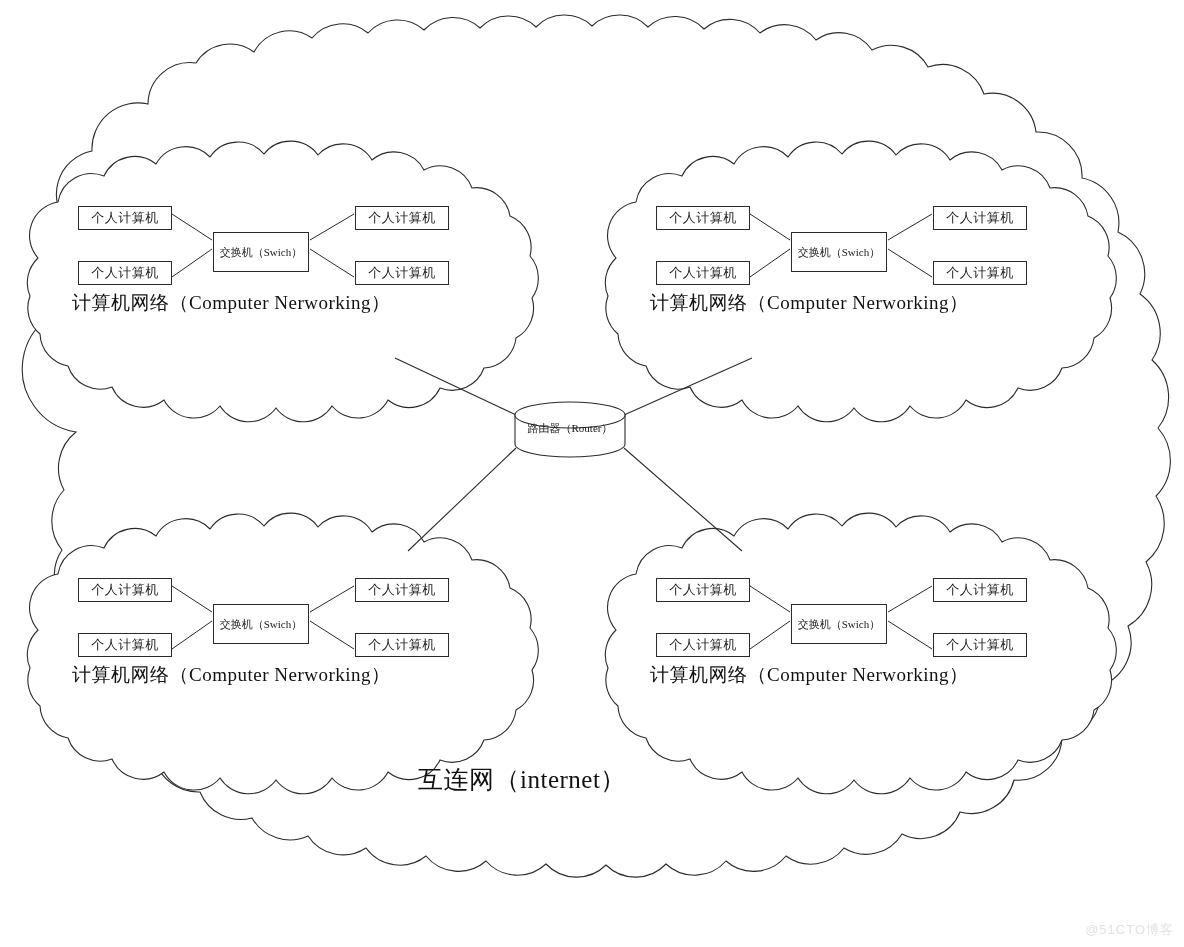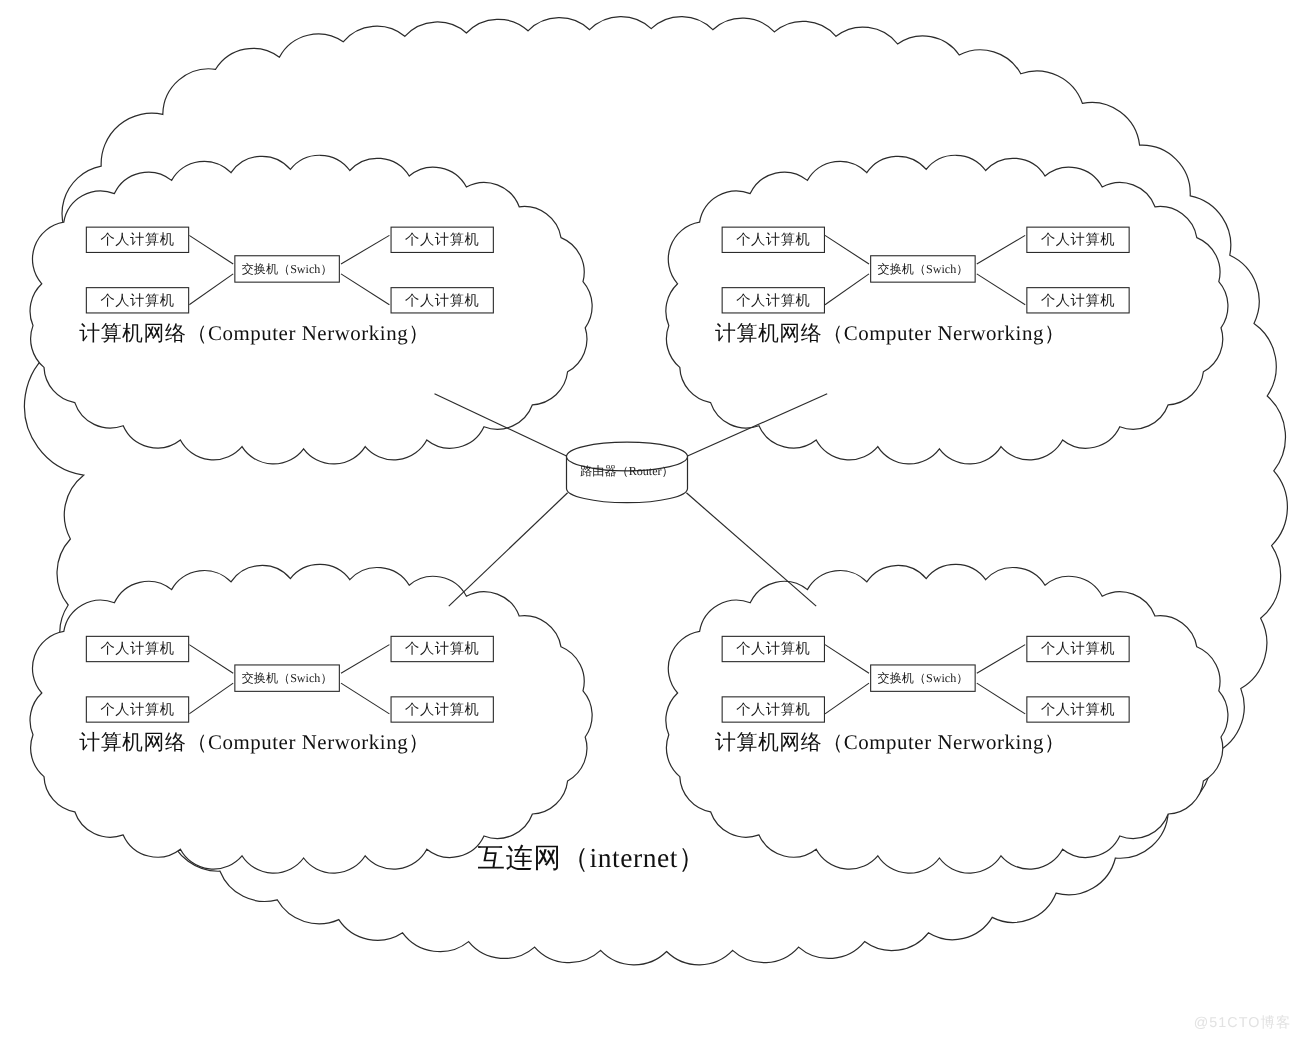--- a/index.html
+++ b/index.html
@@ -38,21 +38,21 @@
     white-space: nowrap;
     letter-spacing: 0.5px;
   }
   .pc-box {
     width: 94px;
     height: 24px;
     font-size: 13px;
   }
   .switch-box {
     width: 96px;
-    height: 25px;
+    height: 40px;
     font-size: 11px;
     letter-spacing: 0px;
   }
   .net-caption {
     position: absolute;
     font-family: "Liberation Serif", "DejaVu Serif", serif;
     font-size: 19px;
     color: #111111;
     white-space: nowrap;
     letter-spacing: 0.5px;
@@ -323,17 +323,17 @@
 
   <div class="node-label pc-box" style="left:656px; top:578px;">个人计算机</div>
   <div class="node-label pc-box" style="left:656px; top:633px;">个人计算机</div>
   <div class="node-label switch-box" style="left:791px; top:604px;">交换机（Swich）</div>
   <div class="node-label pc-box" style="left:933px; top:578px;">个人计算机</div>
   <div class="node-label pc-box" style="left:933px; top:633px;">个人计算机</div>
   <div class="net-caption" style="left:650px; top:662px;">计算机网络（Computer Nerworking）</div>
 
   <div class="router-caption" style="left:515px; top:421px; width:110px;">路由器（Router）</div>
 
-  <div class="internet-caption" style="left:418px; top:763px;margin-left:16px;">互连网（internet）</div>
+  <div class="internet-caption" style="left:418px; top:763px;">互连网（internet）</div>
 
   <div class="watermark">@51CTO博客</div>
 
 </div>
 
 </body></html>

